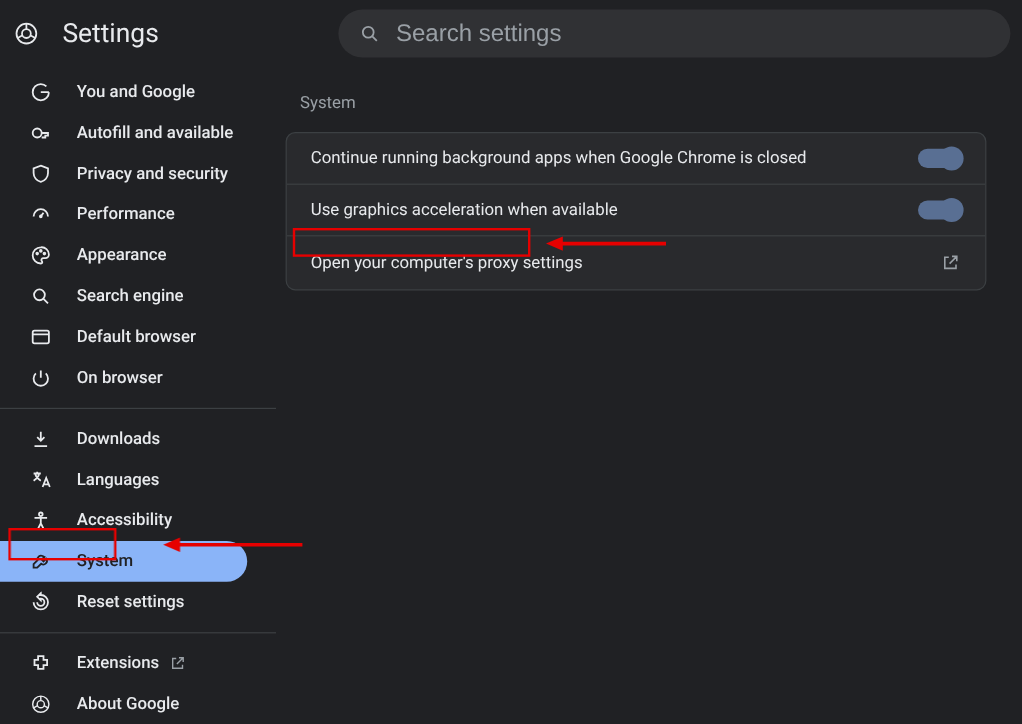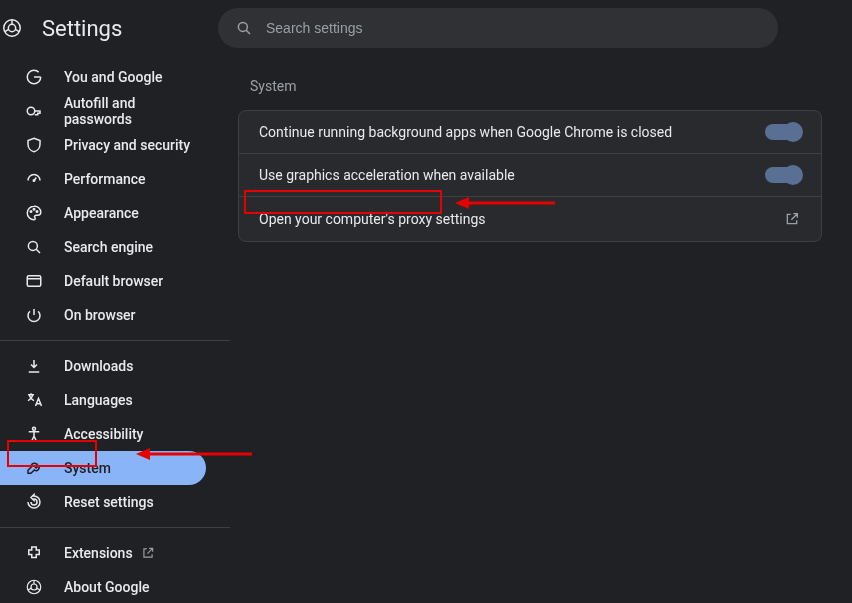--- a/index.html
+++ b/index.html
@@ -9,21 +9,22 @@
       background: #202124;
       font-family: Roboto, 'Segoe UI', Arial, sans-serif;
       color: #e8eaed;
       overflow: hidden;
       position: relative;
     }
     .header {
       display: flex;
       align-items: center;
       height: 56px;
-      padding: 0 0;
+      padding: 0 10px;
+      justify-content: space-between;
     }
     .header-left {
       display: flex;
       align-items: center;
       width: 214px;
     }
     .chrome-icon {
       width: 24px; height: 24px;
       display: inline-flex; align-items: center; justify-content: center;
       margin-right: 18px;
@@ -47,21 +48,21 @@
     .search-icon {
       width: 20px; height: 20px;
       margin-right: 12px;
       display: inline-flex; align-items: center; justify-content: center;
     }
     .search-input {
       background: transparent;
       border: none;
       outline: none;
       color: #9aa0a6;
-      font-size: 14px;
+      font-size: 20px;
       flex: 1;
     }
     .search-input::placeholder { color: #9aa0a6; }
 
     .layout { display: flex; height: calc(100% - 56px); }
     .sidebar {
       width: 230px;
       padding-top: 4px;
       overflow-y: auto;
     }
@@ -196,21 +197,21 @@
         </span>
       <span class="label">You and Google</span>
     </div>
     <div class="sidebar-item">
       <span class="icon">
           <svg width="18" height="18" viewBox="0 0 24 24" fill="none" stroke="#e8eaed" stroke-width="2">
             <circle cx="8" cy="12" r="5"></circle>
             <path d="M13 12h7v3h-3v2h-4"></path>
           </svg>
         </span>
-      <span class="label">Autofill and passwords</span>
+      <span class="label">Autofill and available</span>
     </div>
     <div class="sidebar-item">
       <span class="icon">
           <svg width="18" height="18" viewBox="0 0 24 24" fill="none" stroke="#e8eaed" stroke-width="2">
             <path d="M12 3l8 3v5c0 5-3.5 9-8 10-4.5-1-8-5-8-10V6l8-3z"></path>
           </svg>
         </span>
       <span class="label">Privacy and security</span>
     </div>
     <div class="sidebar-item">

